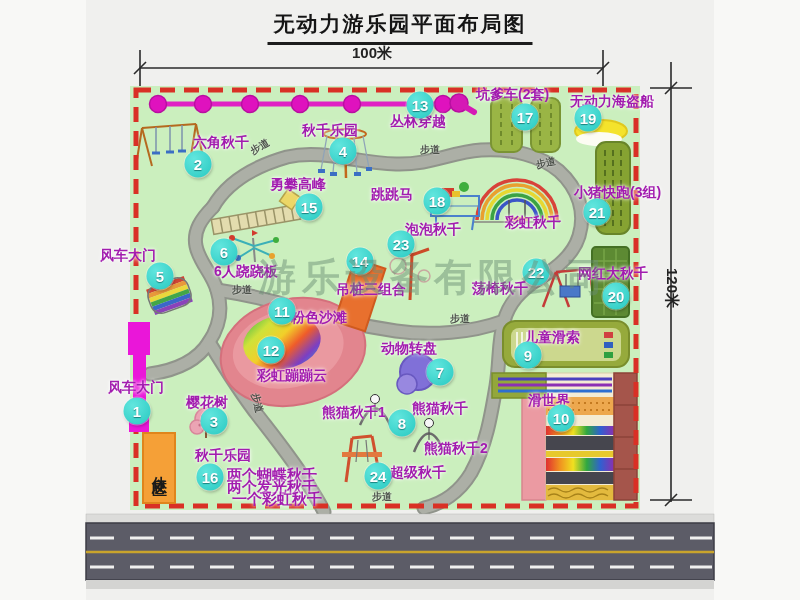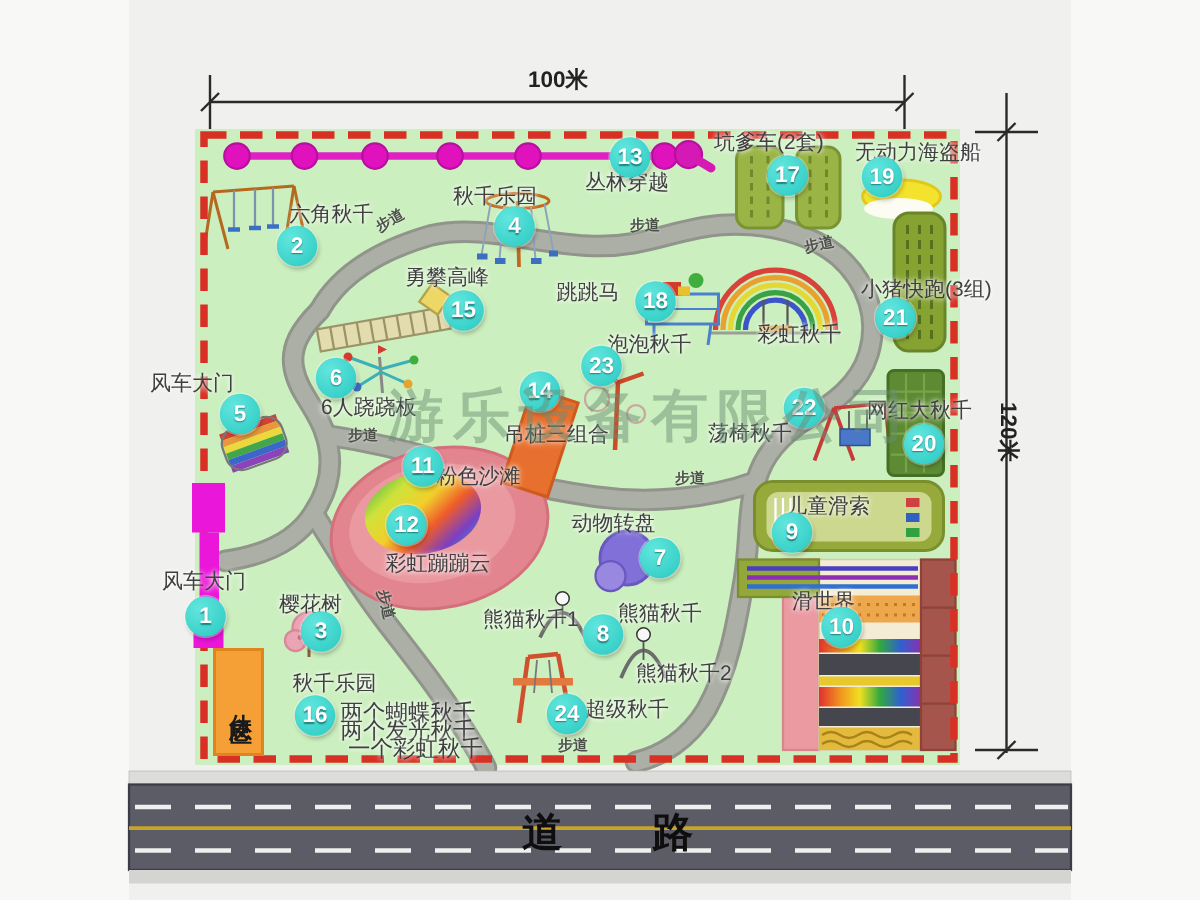--- a/index.html
+++ b/index.html
@@ -5,21 +5,21 @@
   html,body{margin:0;padding:0;}
   #stage{position:relative;width:800px;height:600px;background:#f0f0ee;overflow:hidden;
          font-family:"Liberation Sans",sans-serif;}
   .sidepad{position:absolute;top:0;width:86px;height:600px;background:#f8f8f6;}
   svg{position:absolute;left:0;top:0;z-index:10;}
   .title{position:absolute;left:400px;top:10px;transform:translateX(-50%);
          font-size:21px;font-weight:bold;color:#151515;letter-spacing:2px;
          border-bottom:3px solid #1c1c1c;padding:0 6px 4px 6px;white-space:nowrap;z-index:20;}
   .dim{position:absolute;font-size:15px;font-weight:bold;color:#222;z-index:20;white-space:nowrap;}
   .dim.v{transform:rotate(90deg);transform-origin:0 0;}
-  .label{position:absolute;font-size:14px;font-weight:normal;color:#404040;white-space:nowrap;z-index:30;
+  .label{position:absolute;font-size:14px;font-weight:bold;color:#a21caf;white-space:nowrap;z-index:30;
          text-shadow:0 0 3px rgba(255,255,255,.95),0 0 5px rgba(255,255,255,.8);}
   .label.sm{font-size:14px;}
   .label.xs{font-size:15px;}
   .walk{position:absolute;font-size:10px;font-weight:bold;color:#4c514a;z-index:28;white-space:nowrap;
         text-shadow:0 0 2px rgba(255,255,255,.7);}
   .badge{position:absolute;width:27px;height:27px;border-radius:50%;
          background:radial-gradient(circle at 35% 30%,#62e6de,#28c9c1);
          color:#fff;font-size:15px;font-weight:bold;display:flex;align-items:center;justify-content:center;
          z-index:35;transform:translate(-50%,-50%);
          text-shadow:0 1px 1px rgba(0,80,80,.65);
@@ -353,20 +353,21 @@
     <g>
       <rect x="86" y="514" width="628" height="9" fill="#dcdcda" stroke="#b8b8b6" stroke-width="0.5"></rect>
       <rect x="86" y="523" width="628" height="57" fill="#5c5c67" stroke="#3c3c46" stroke-width="1.5"></rect>
       <line x1="90" y1="538" x2="712" y2="538" stroke="#efefef" stroke-width="3" stroke-dasharray="24 16"></line>
       <line x1="90" y1="567" x2="712" y2="567" stroke="#efefef" stroke-width="3" stroke-dasharray="24 16"></line>
       <line x1="86" y1="552" x2="714" y2="552" stroke="#c9a42c" stroke-width="2.5"></line>
       <rect x="86" y="580" width="628" height="9" fill="#d4d4d2"></rect>
     </g>
   </svg>
 
+  <div class="title">无动力游乐园平面布局图</div>
   <div class="dim" style="left:352px;top:44px">100米</div>
   <div class="dim v" style="left:681px;top:268px">120米</div>
 
   <div class="rest">休息区</div>
 
   <div class="walk" style="left:250px;top:140px;transform:rotate(-30deg)">步道</div>
   <div class="walk" style="left:420px;top:143px">步道</div>
   <div class="walk" style="left:536px;top:156px;transform:rotate(-12deg)">步道</div>
   <div class="walk" style="left:232px;top:283px">步道</div>
   <div class="walk" style="left:247px;top:396px;transform:rotate(76deg)">步道</div>
@@ -423,16 +424,15 @@
   <div class="badge" style="left:210px;top:477px">16</div>
   <div class="badge" style="left:525px;top:117px">17</div>
   <div class="badge" style="left:437px;top:201px">18</div>
   <div class="badge" style="left:588px;top:118px">19</div>
   <div class="badge" style="left:616px;top:296px">20</div>
   <div class="badge" style="left:597px;top:212px">21</div>
   <div class="badge" style="left:536px;top:272px">22</div>
   <div class="badge" style="left:401px;top:244px">23</div>
   <div class="badge" style="left:378px;top:476px">24</div>
 
-  <div class="roadlabel">道路</div>
 
   <div class="wm-co">游乐设备有限公司</div>
 </div>
 
 </body></html>

